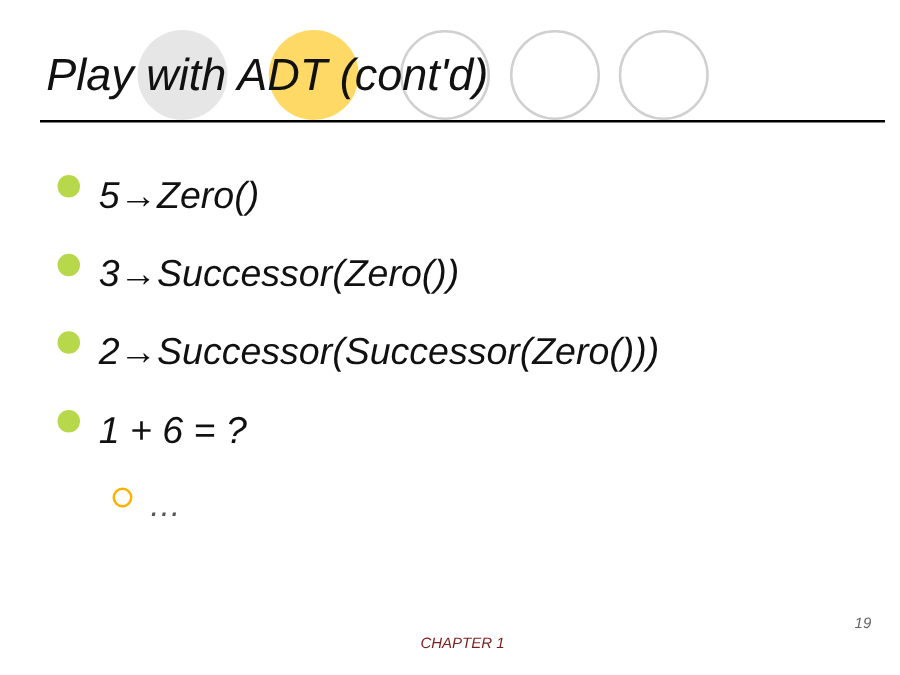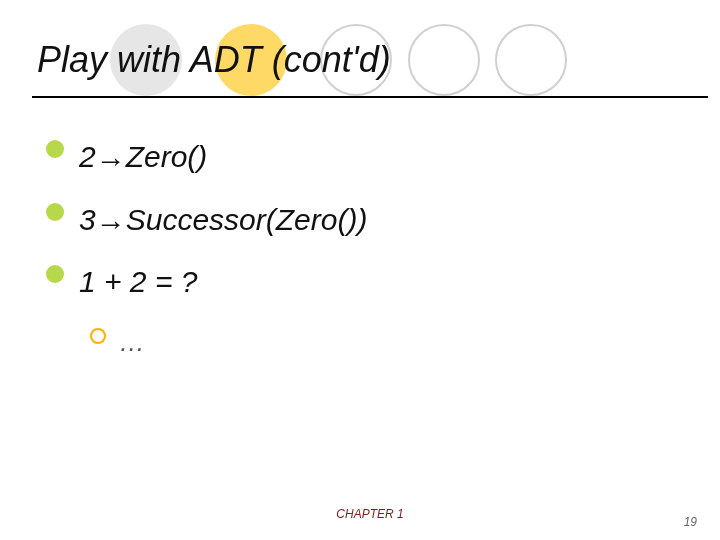--- a/index.html
+++ b/index.html
@@ -82,21 +82,21 @@
   .footer-center {
     position: absolute;
     bottom: 24px;
     left: 0; right: 0;
     text-align: center;
     font-size: 12px;
     color: #7f1d1d;
   }
   .footer-right {
     position: absolute;
-    bottom: 16px;
+    bottom: 40px;
     right: 28px;
     font-size: 12px;
     color: #666;
   }
 </style>
 </head>
 <body>
 
 <div class="slide">
 
@@ -105,29 +105,33 @@
   <div class="circle c3"></div>
   <div class="circle c4"></div>
   <div class="circle c5"></div>
 
   <div class="title">Play with ADT (cont'd)</div>
   <div class="rule"></div>
 
   <div class="body">
     <div class="li1">
       <span class="bullet"></span>
-      <span class="txt">2→Zero()</span>
+      <span class="txt">5→Zero()</span>
     </div>
     <div class="li1">
       <span class="bullet"></span>
       <span class="txt">3→Successor(Zero())</span>
     </div>
     <div class="li1">
       <span class="bullet"></span>
-      <span class="txt">1 + 2 = ?</span>
+      <span class="txt">2→Successor(Successor(Zero()))</span>
+    </div>
+    <div class="li1">
+      <span class="bullet"></span>
+      <span class="txt">1 + 6 = ?</span>
     </div>
     <div class="li2">
       <span class="ring"></span>
       <span class="txt">…</span>
     </div>
   </div>
 
   <div class="footer-center">CHAPTER 1</div>
   <div class="footer-right">19</div>
 </div>

